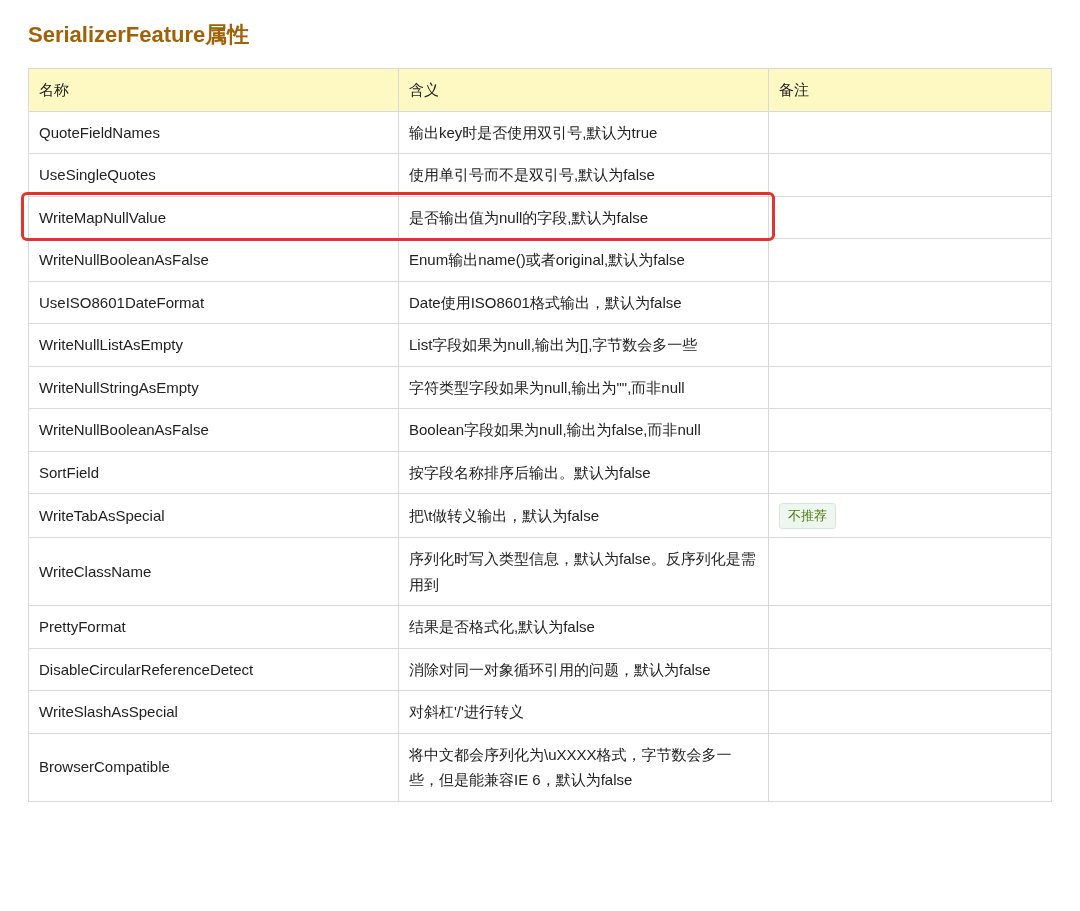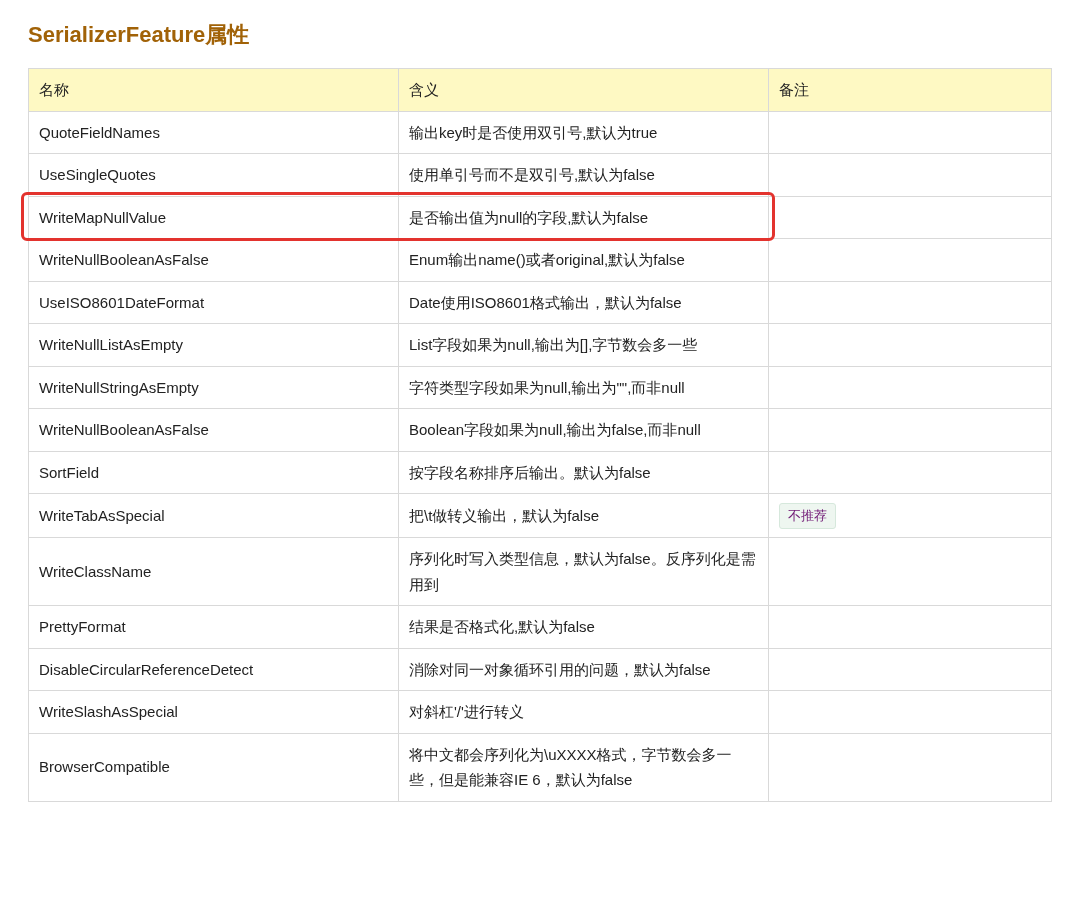--- a/index.html
+++ b/index.html
@@ -39,21 +39,21 @@
     font-weight: 400;
     background: #fef9c3;
     color: #222;
   }
   col.c-name { width: 370px; }
   col.c-desc { width: 370px; }
   col.c-remark { width: auto; }
   .badge {
     display: inline-block;
     font-size: 13px;
-    color: #701a75;
+    color: #4d7c0f;
     background: #eef6f0;
     border: 1px solid #d6e8dc;
     border-radius: 3px;
     padding: 1px 8px;
   }
   .highlight-box {
     position: absolute;
     border: 3px solid #e3332e;
     border-radius: 6px;
     pointer-events: none;

